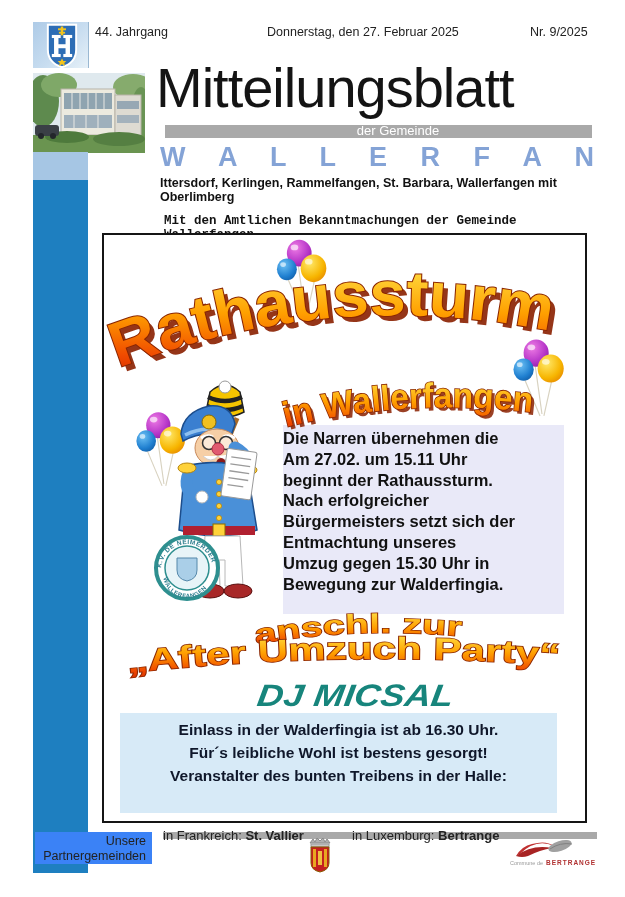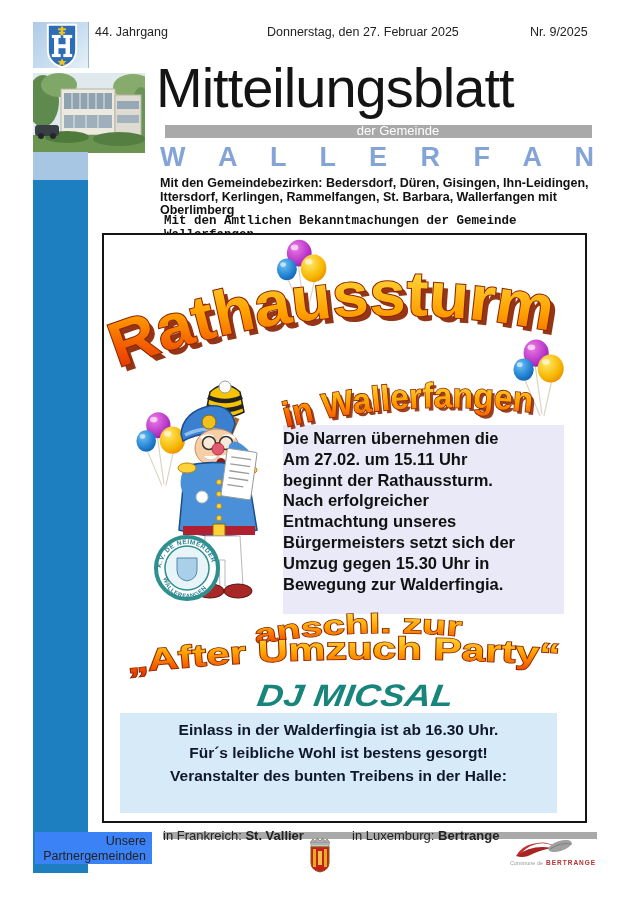--- a/index.html
+++ b/index.html
@@ -146,34 +146,33 @@
   </svg>
 
   <div class="abs pale-bar"></div>
   <div class="abs blue-bar"></div>
 
   <div class="abs mast-title">Mitteilungsblatt</div>
   <div class="abs sub-bar"></div>
   <div class="abs sub-txt">der Gemeinde</div>
   <div class="abs muni">W A L L E R F A N G E N</div>
   <div class="abs districts">
-    <div>Mit den Gemeindebezirken: Bedersdorf, Düren, Gisingen, Ihn-Leidingen,</div>
     <div>Ittersdorf, Kerlingen, Rammelfangen, St. Barbara, Wallerfangen mit Oberlimberg</div>
   </div>
   <div class="abs official">Mit den Amtlichen Bekanntmachungen der Gemeinde Wallerfangen</div>
 
   <div class="abs pbox">
 
     <div class="abs ann-box">
       <div>Die Narren übernehmen die</div>
       <div>Am 27.02. um 15.11 Uhr</div>
       <div>beginnt der Rathaussturm.</div>
       <div>Nach erfolgreicher</div>
+      <div>Bürgermeisters setzt sich der</div>
       <div>Entmachtung unseres</div>
-      <div>Bürgermeisters setzt sich der</div>
       <div>Umzug gegen 15.30 Uhr in</div>
       <div>Bewegung zur Walderfingia.</div>
     </div>
 
     <div class="abs info-box">
       <div>Einlass in der Walderfingia ist ab 16.30 Uhr.</div>
       <div>Für´s leibliche Wohl ist bestens gesorgt!</div>
       <div>Veranstalter des bunten Treibens in der Halle:</div>
     </div>
 

